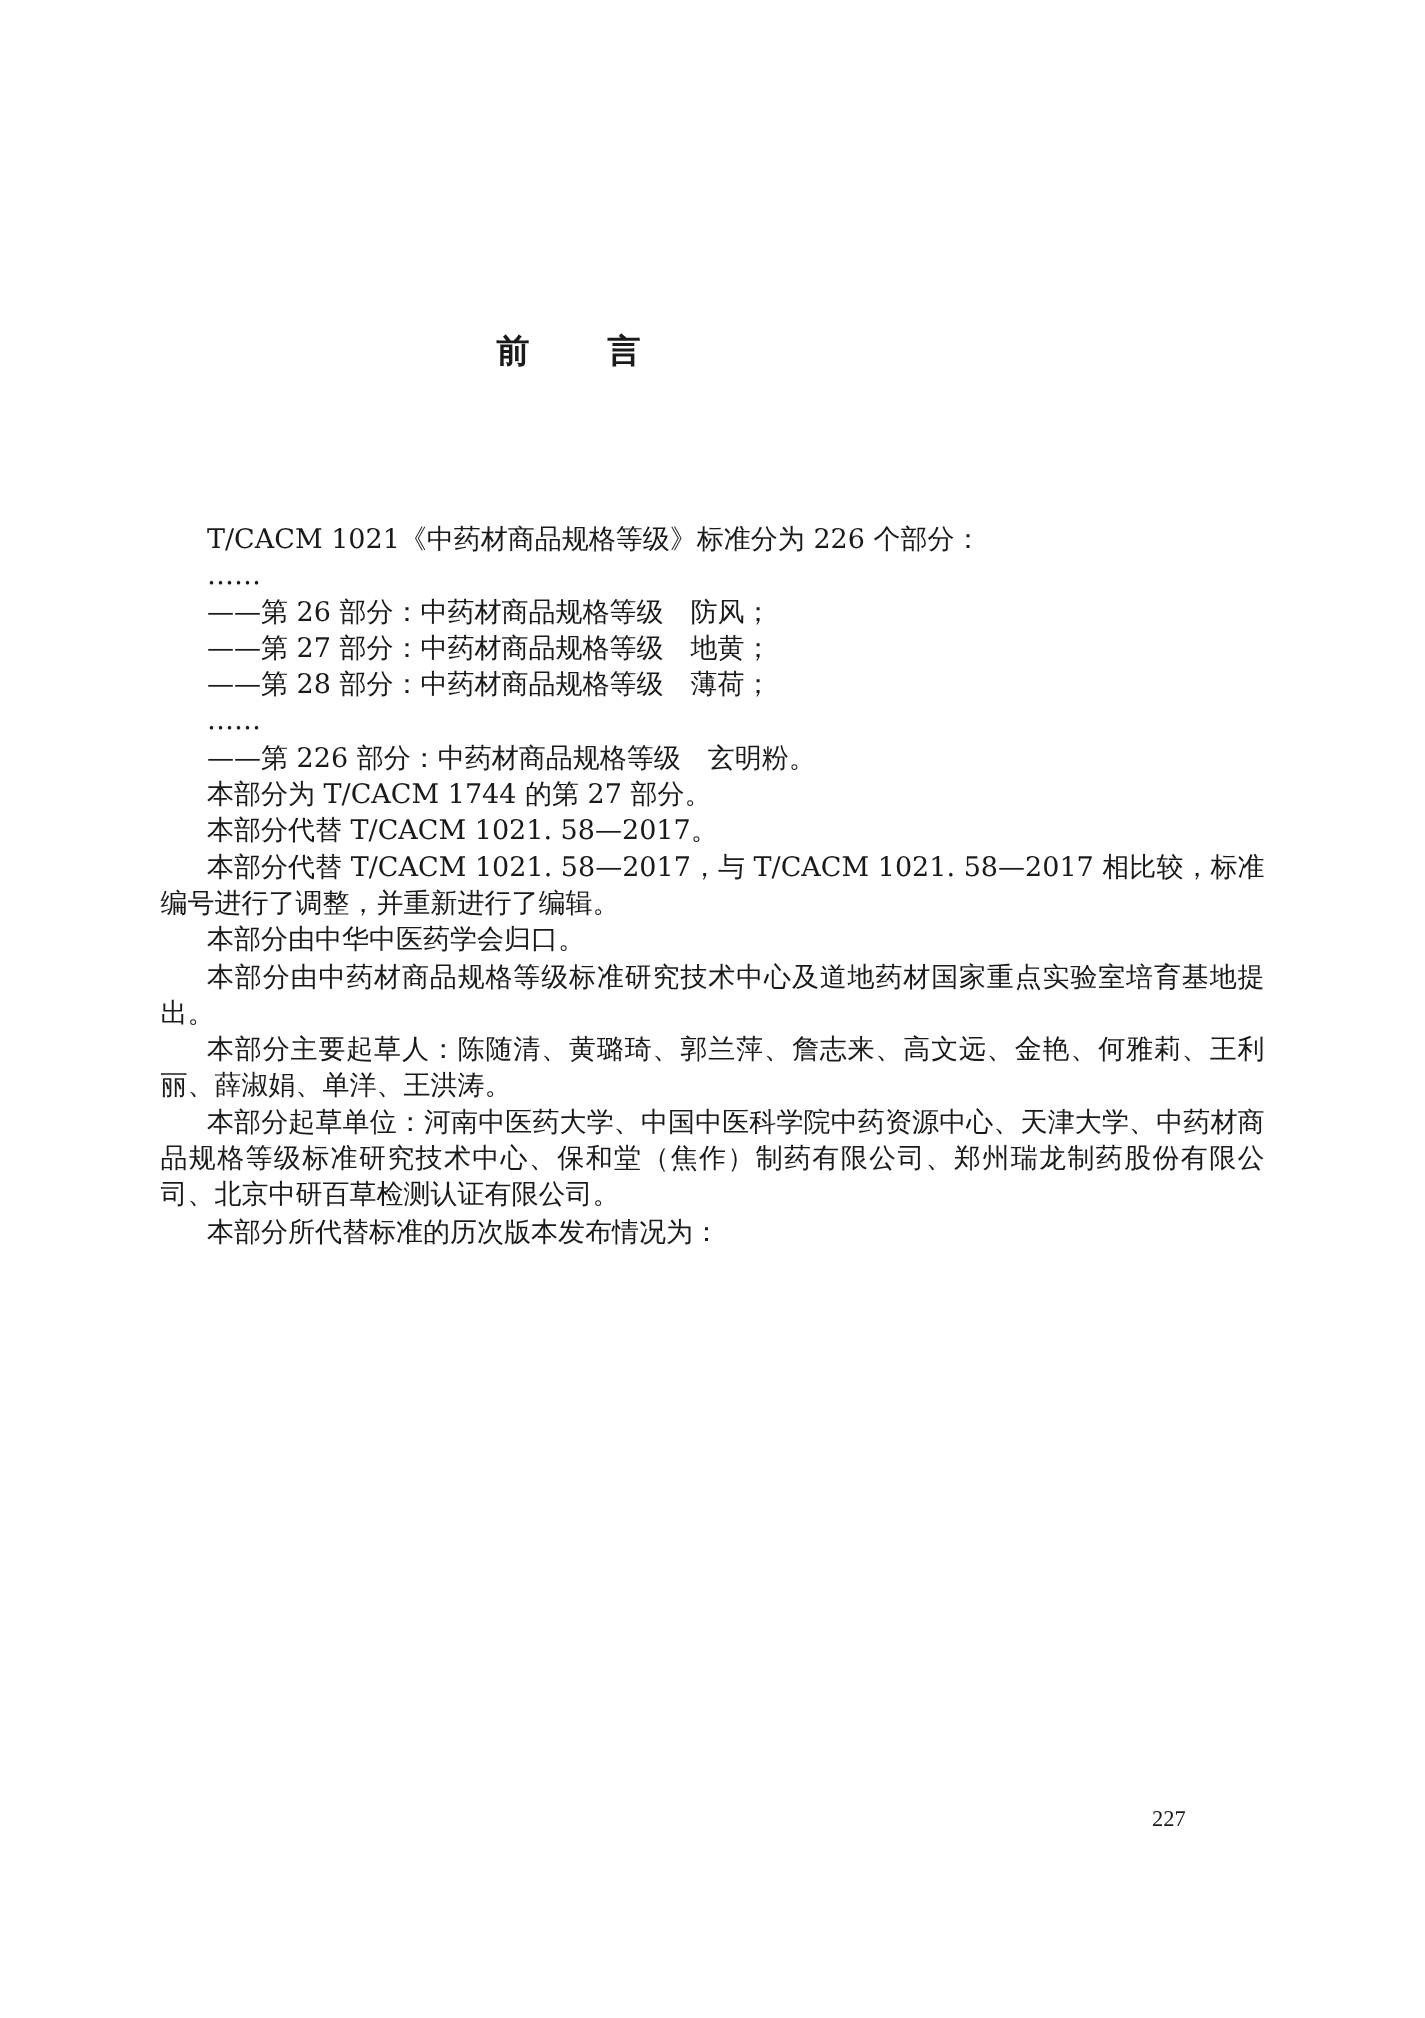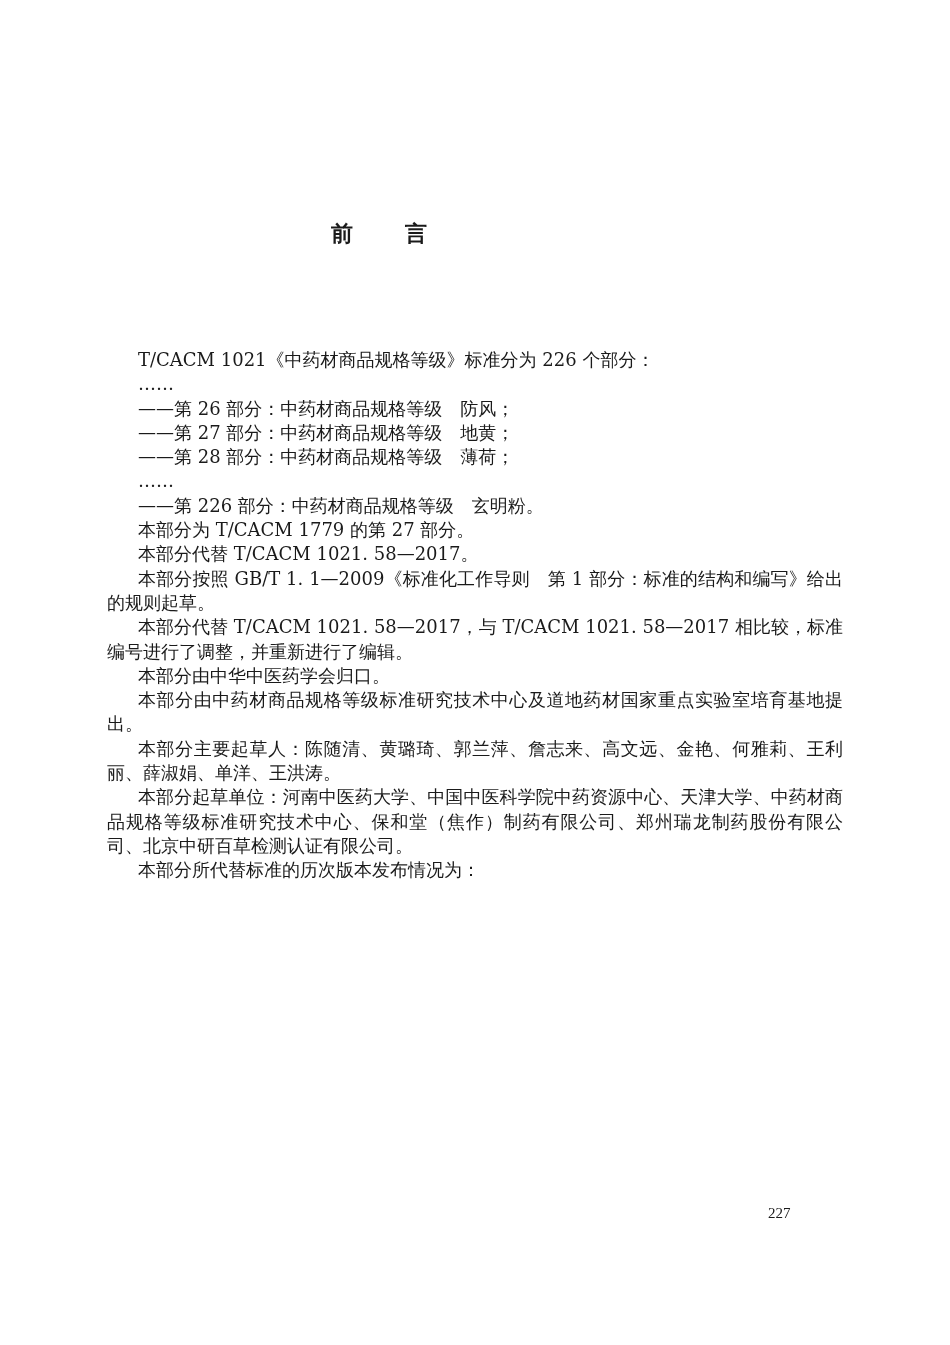--- a/index.html
+++ b/index.html
@@ -24,23 +24,22 @@
 </div>
 
 <div class="body">
   <p class="p">T/CACM 1021《中药材商品规格等级》标准分为 226 个部分：</p>
   <p class="p">……</p>
   <p class="p">——第 26 部分：中药材商品规格等级　防风；</p>
   <p class="p">——第 27 部分：中药材商品规格等级　地黄；</p>
   <p class="p">——第 28 部分：中药材商品规格等级　薄荷；</p>
   <p class="p">……</p>
   <p class="p">——第 226 部分：中药材商品规格等级　玄明粉。</p>
-  <p class="p">本部分为 T/CACM 1779 的第 27 部分。</p>
+  <p class="p">本部分为 T/CACM 1744 的第 27 部分。</p>
   <p class="p">本部分代替 T/CACM 1021. 58—2017。</p>
-  <p class="p">本部分按照 GB/T 1. 1—2009《标准化工作导则　第 1 部分：标准的结构和编写》给出的规则起草。</p>
   <p class="p">本部分代替 T/CACM 1021. 58—2017，与 T/CACM 1021. 58—2017 相比较，标准编号进行了调整，并重新进行了编辑。</p>
   <p class="p">本部分由中华中医药学会归口。</p>
   <p class="p">本部分由中药材商品规格等级标准研究技术中心及道地药材国家重点实验室培育基地提出。</p>
   <p class="p">本部分主要起草人：陈随清、黄璐琦、郭兰萍、詹志来、高文远、金艳、何雅莉、王利丽、薛淑娟、单洋、王洪涛。</p>
   <p class="p">本部分起草单位：河南中医药大学、中国中医科学院中药资源中心、天津大学、中药材商品规格等级标准研究技术中心、保和堂（焦作）制药有限公司、郑州瑞龙制药股份有限公司、北京中研百草检测认证有限公司。</p>
   <p class="p">本部分所代替标准的历次版本发布情况为：</p>
 </div>
 
 <div class="pagenum">227</div>
 

